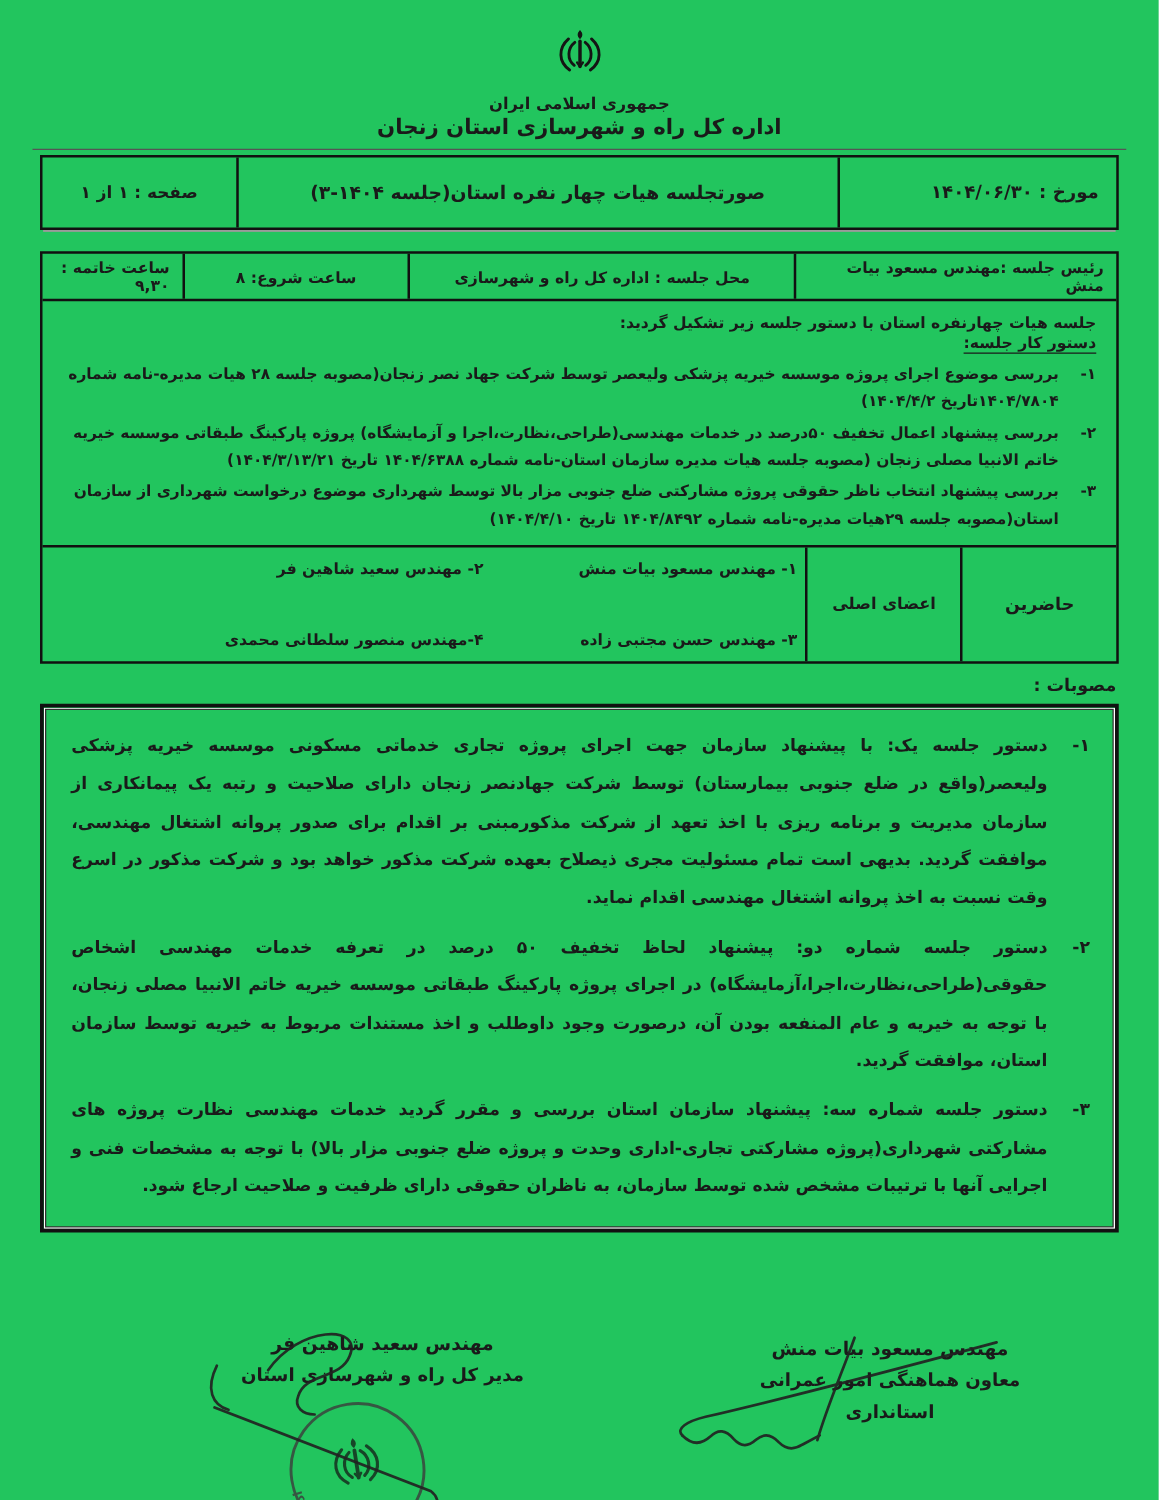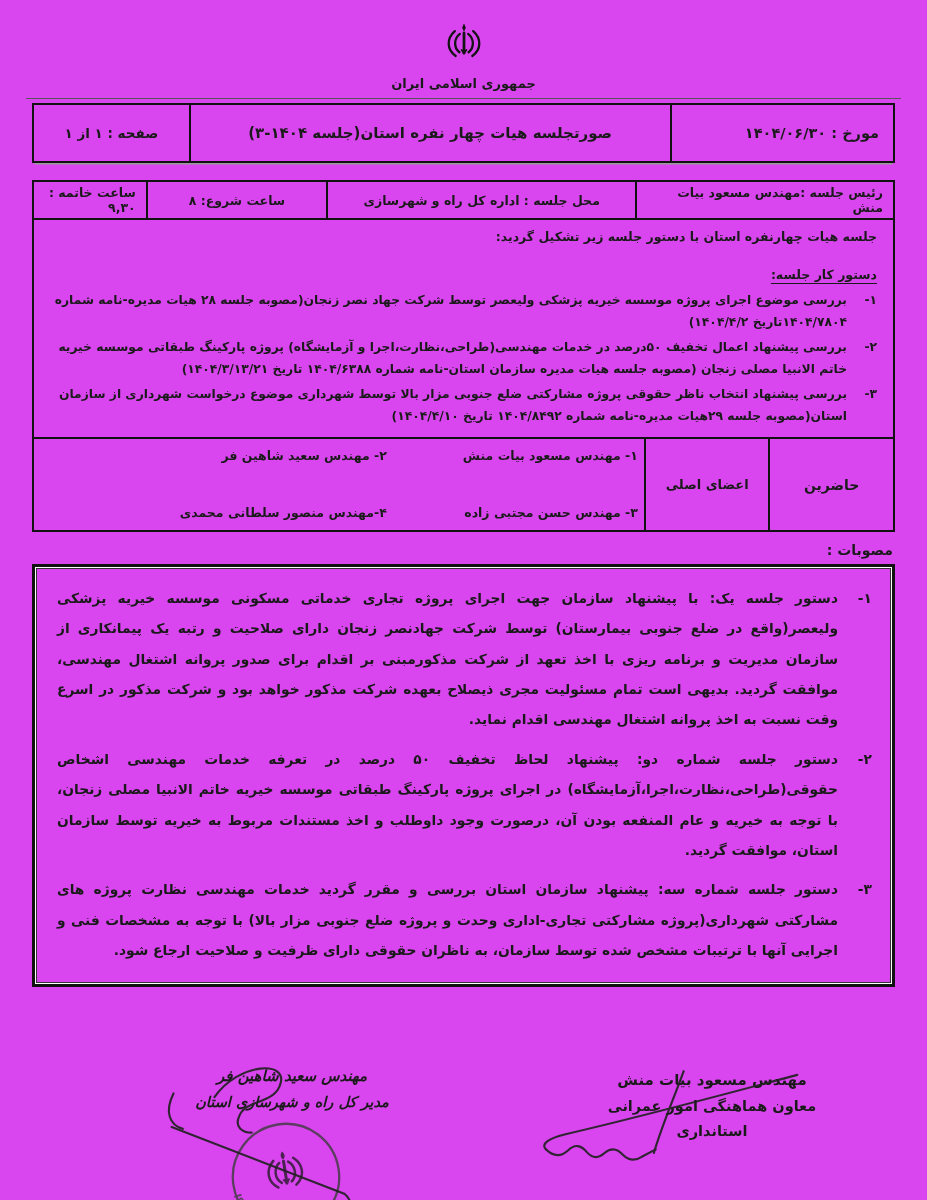--- a/index.html
+++ b/index.html
@@ -1,21 +1,21 @@
 <!DOCTYPE html>
 <html lang="fa"><head>
 <meta charset="utf-8">
 <style>
   * { margin:0; padding:0; box-sizing:border-box; }
   html,body { background:#e8e8e8; }
   .page {
     position:relative;
     width:927px; height:1200px;
     margin:0 auto;
-    background:#d946ef;
+    background:#22c55e;
     color:#1a1a1a;
     font-family:"DejaVu Sans", sans-serif;
     direction:rtl;
     overflow:hidden;
   }
   .inner { padding:10px 32px 0 32px; }
 
   
   .org-header { text-align:center; padding-top:8px; }
   .emblem-top { width:46px; height:52px; display:inline-block; }
@@ -46,21 +46,21 @@
   .info-row > div {
     display:flex; align-items:center;
     font-weight:bold; font-size:12.5px; padding:0 10px;
   }
   .cell-chair { width:30%; border-left:2px solid #111; }
   .cell-loc   { width:36%; border-left:2px solid #111; justify-content:center; }
   .cell-start { width:21%; border-left:2px solid #111; justify-content:center; }
   .cell-end   { width:13%; justify-content:center; padding:0 4px; }
 
   .meeting-body { padding:9px 16px 6px 10px; border-bottom:2px solid #111; }
-  .intro-text { font-size:12.5px; font-weight:bold; margin-bottom:23px; }
+  .intro-text { font-size:12.5px; font-weight:bold; margin-bottom:1px; }
   .agenda-heading { font-size:12.5px; font-weight:bold; text-decoration:underline; text-underline-offset:4px; margin-bottom:8px; }
   .agenda-item { display:flex; font-size:12.3px; font-weight:bold; line-height:1.75; margin-bottom:4px; }
   .agenda-item .num { flex:0 0 30px; text-align:right; }
   .agenda-item .txt { flex:1; text-align:right; }
 
   .attendees-row { display:flex; min-height:64px; }
   .cell-present { width:14.5%; border-left:2px solid #111; display:flex; align-items:center; justify-content:center; font-weight:bold; font-size:14px; }
   .cell-members { width:14.5%; border-left:2px solid #111; display:flex; align-items:center; justify-content:center; font-weight:bold; font-size:13px; }
   .cell-names { width:71%; display:flex; padding:7px 6px; }
   .names-col { display:flex; flex-direction:column; justify-content:flex-end; font-weight:bold; font-size:12.5px;gap:37px; }
@@ -79,21 +79,21 @@
   .res-item { display:flex; font-size:13.8px; font-weight:bold; line-height:2.2; margin-bottom:9px; }
   .res-item .num { flex:0 0 34px; text-align:right; }
   .res-item .txt { flex:1; text-align:justify; padding-left:6px; }
 
   
   .sig-area { position:relative; height:312px; margin-top:38px; }
   .sig-block { position:absolute; text-align:center; font-weight:bold; z-index:2; }
   .sig-name  { font-size:15px; line-height:1.8; }
   .sig-title { font-size:14.5px; line-height:1.7; }
   .sig1 { left:545px; top:42px;  width:270px; }
-  .sig2 { left:115px; top:38px;  width:290px;font-style:italic; }
+  .sig2 { left:129px; top:38px;  width:290px; }
 
   .scribbles { position:absolute; inset:0; width:100%; height:100%; z-index:3; pointer-events:none; }
 
   .stamp {
     position:absolute; left:196px; top:94px;
     width:116px; height:116px;
     transform:rotate(-9deg);
     opacity:.8; z-index:1;
   }
   .stamp text { font-family:"DejaVu Sans", sans-serif; font-weight:bold; fill:#3c3c3c; }
@@ -113,20 +113,21 @@
             <path d="M50 70 l-5 -7 M50 70 l5 -7" stroke-width="4"></path>
             <path d="M41 28 C28 38 27 58 40 68" stroke-width="5"></path>
             <path d="M59 28 C72 38 73 58 60 68" stroke-width="5"></path>
             <path d="M30 22 C12 38 12 62 32 76" stroke-width="5"></path>
             <path d="M70 22 C88 38 88 62 68 76" stroke-width="5"></path>
           </g>
         </defs>
         <use href="#iran-emblem"></use>
       </svg>
       <div class="org-line1">جمهوری اسلامی ایران</div>
+      <div class="org-line3">اداره کل راه و شهرسازی استان زنجان</div>
     </div>
 
     <hr class="rule">
 
     <div class="title-table">
       <div class="cell-date">مورخ : ۱۴۰۴/۰۶/۳۰</div>
       <div class="cell-title">صورتجلسه هیات چهار نفره استان(جلسه ۱۴۰۴-۳)</div>
       <div class="cell-page">صفحه :  ۱  از  ۱</div>
     </div>
 

